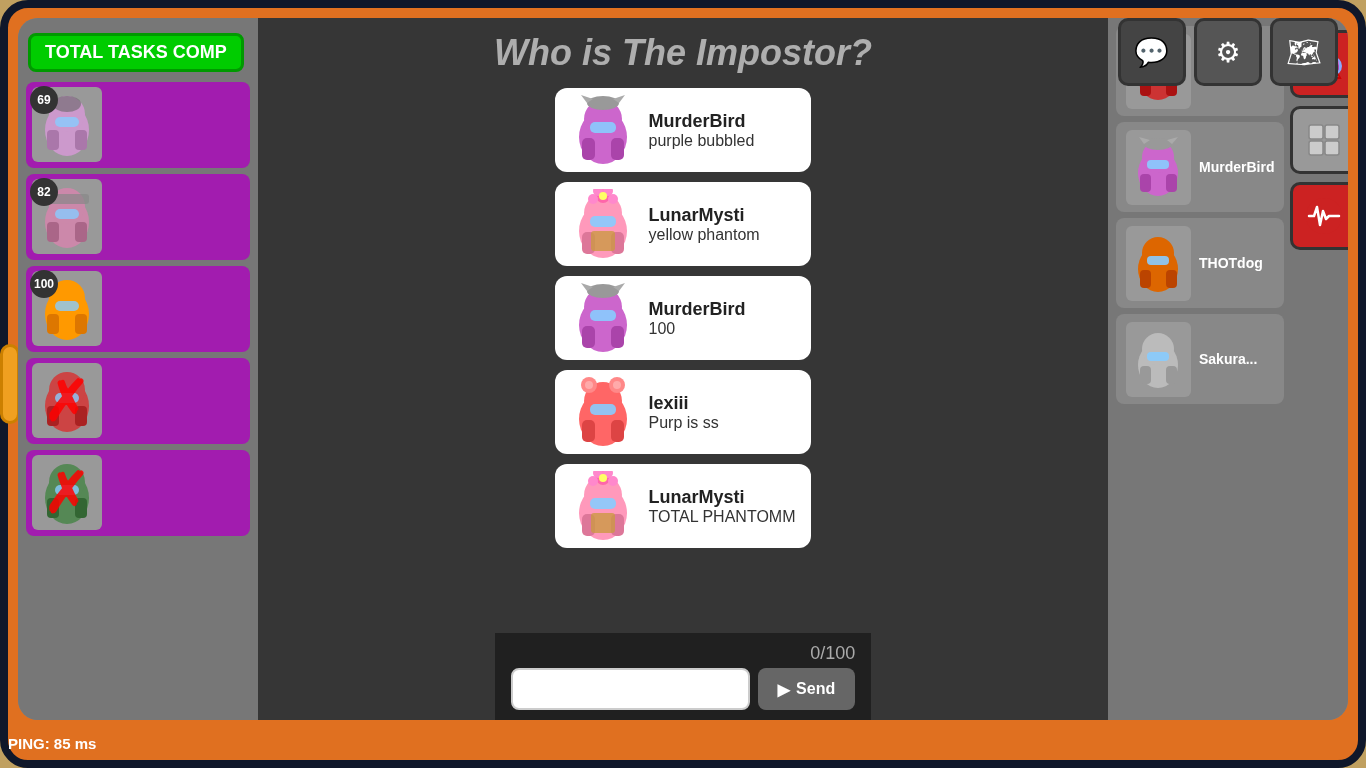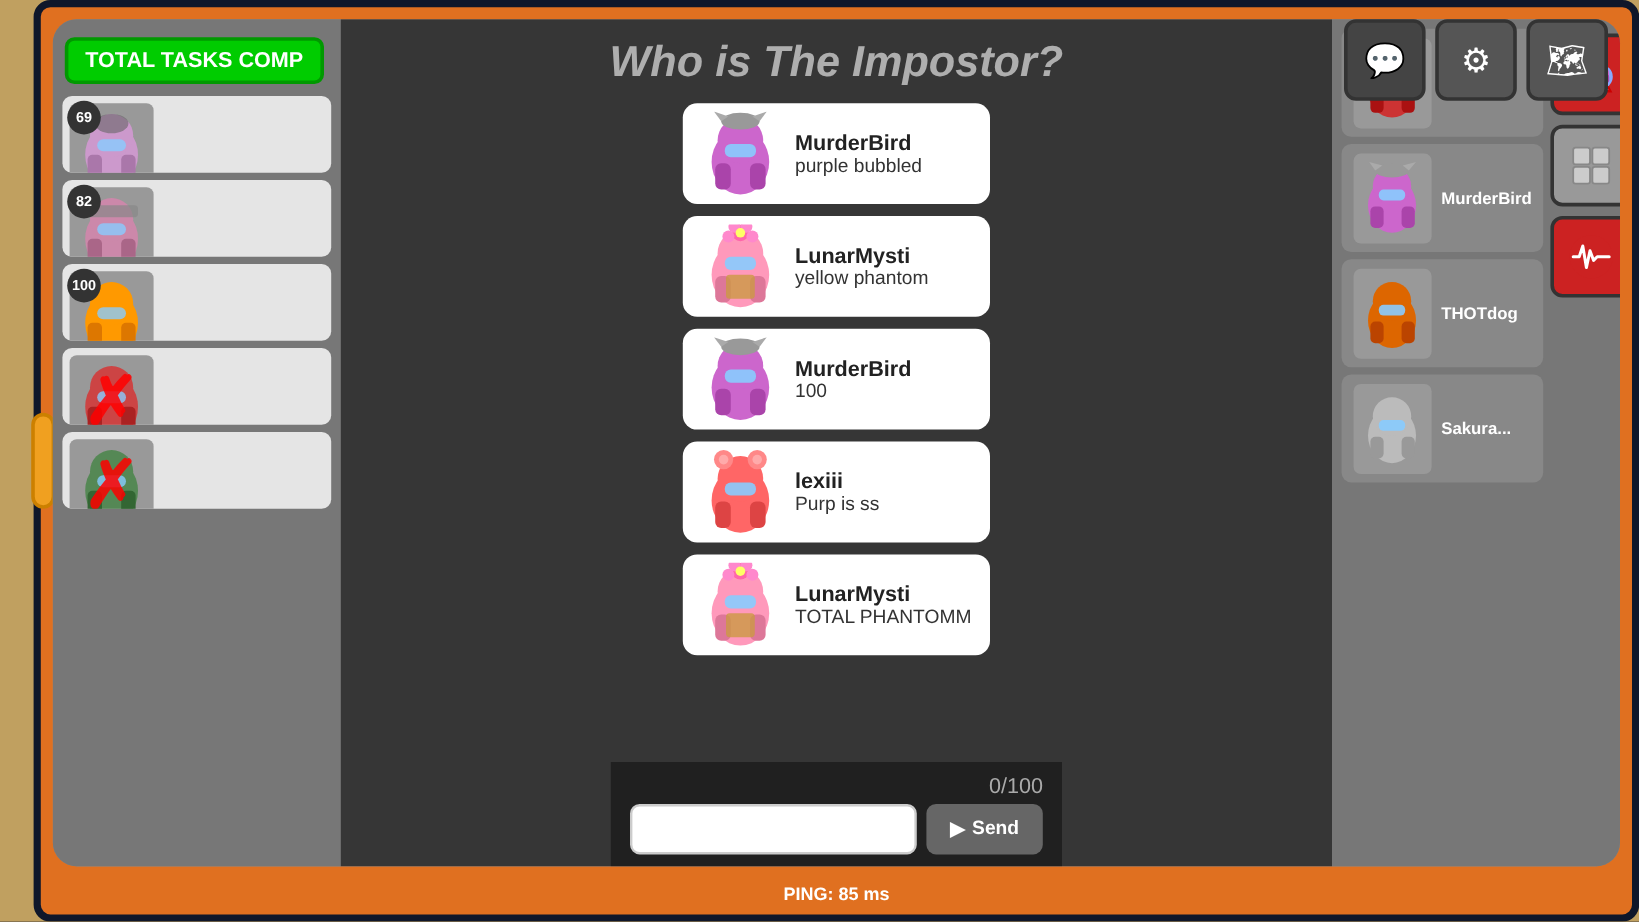--- a/index.html
+++ b/index.html
@@ -12,28 +12,27 @@
       justify-content: center;
       font-family: 'Arial', sans-serif;
       overflow: hidden;
     }
 
     
     .tablet-frame {
       width: 1366px;
       height: 768px;
       background: #e07020;
-      border-radius: 14px;
-      border: 6px solid #0f172a;
+      border-radius: 28px;
+      border: 8px solid #0f172a;
       position: relative;
       display: flex;
       flex-direction: column;
       align-items: center;
       justify-content: center;
-      margin-left: 28px;
     }
 
     
     .top-bar {
       position: absolute;
       top: 10px;
       left: 0;
       right: 0;
       display: flex;
       align-items: center;
@@ -101,25 +100,25 @@
       width: 240px;
       background: #777;
       display: flex;
       flex-direction: column;
       padding: 8px;
       gap: 6px;
       flex-shrink: 0;
     }
 
     .player-card-small {
-      background: #e5e5e5;
+      background: #a21caf;
       border-radius: 8px;
-      height: 64px;
-      display: flex;
-      align-items: flex-start;
+      height: 86px;
+      display: flex;
+      align-items: flex-end;
       padding: 6px;
       position: relative;
       overflow: hidden;
     }
 
     .player-card-small .level-badge {
       position: absolute;
       top: 4px;
       left: 4px;
       background: #333;
@@ -361,21 +360,20 @@
     .vitals-btn {
       background: #cc2222;
     }
 
     
     .ping-bar {
       position: absolute;
       bottom: 8px;
       left: 0;
       right: 0;
-      text-align: center;
       color: white;
       font-size: 15px;
       font-weight: bold;
     }
 
     .stats-bar-icon {
       font-size: 28px;
       color: #ccc;
     }
   </style>

